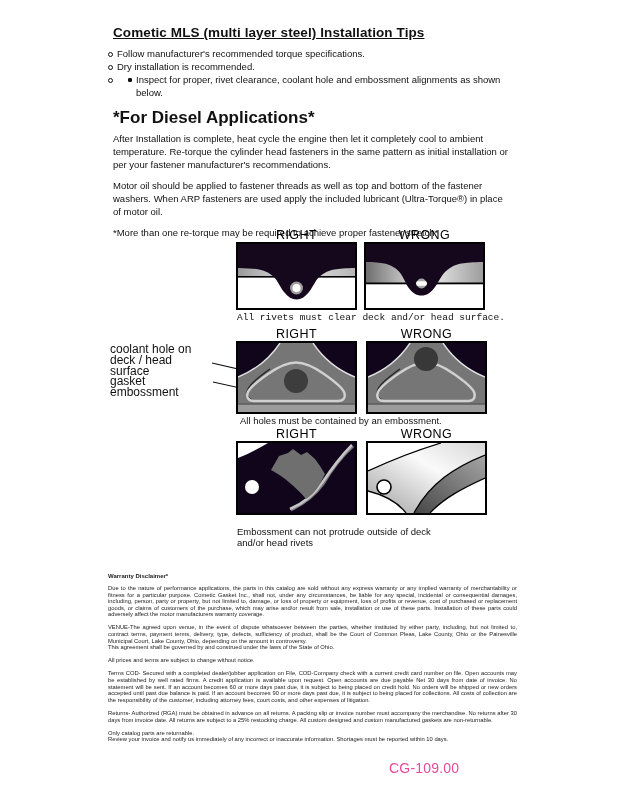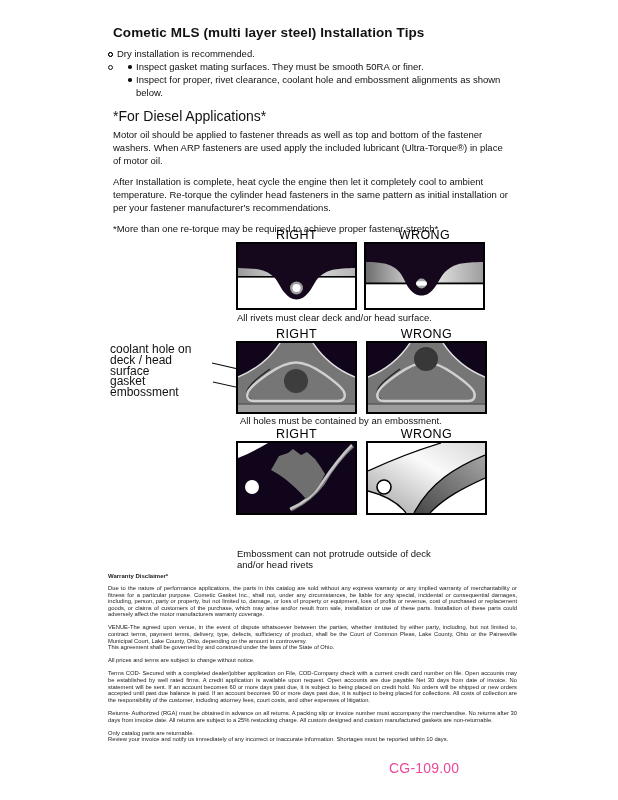--- a/index.html
+++ b/index.html
@@ -6,35 +6,35 @@
   body{
     width:618px;height:800px;position:relative;background:#ffffff;overflow:hidden;
     font-family:"Liberation Sans","DejaVu Sans",sans-serif;color:#111;
     -webkit-font-smoothing:antialiased;
   }
   .abs{position:absolute;}
 
   
   .intro{left:113px;top:25px;width:402px;}
   .title{
-    font-size:13.5px;font-weight:bold;
+    font-size:13.5px;font-weight:bold;text-decoration:underline;
     margin:0 0 7px 0;letter-spacing:0.1px;
   }
   .bullets{list-style:none;margin:0;padding:0;font-size:9.5px;line-height:13px;}
   .bullets li{position:relative;padding-left:9px;margin-left:-5px;}
   .marker-open{
     position:absolute;left:0;top:4.5px;width:3px;height:3px;
     border:1px solid #111;border-radius:50%;
   }
   .bullets li.sub{margin-left:14px;}
   .marker-filled{
     position:absolute;left:1px;top:5px;width:3.5px;height:3.5px;
     background:#111;border-radius:50%;
   }
-  .diesel-heading{font-size:14px;font-weight:normal;margin:9px 0 4px 0;}
+  .diesel-heading{font-size:17px;font-weight:bold;margin:9px 0 4px 0;}
   .para{font-size:9.5px;line-height:13px;margin:0 0 8px 0;width:400px;}
   .note{font-size:9.5px;line-height:13px;margin:3px 0 0 0;}
 
   
   .rw-label{
     width:121px;text-align:center;font-size:12.5px;letter-spacing:0.4px;color:#000;
   }
   .panel{
     border:2px solid #000;background:#fff;box-sizing:border-box;
     width:121px;height:68px;
@@ -53,29 +53,29 @@
   .legal p.short{text-align:left;}
 
   .footer-code{left:389px;top:760px;font-size:14px;letter-spacing:0.2px;color:#ec4899;}
 </style>
 </head>
 <body>
 
 <div class="abs intro">
   <h1 class="title">Cometic MLS (multi layer steel) Installation Tips</h1>
   <ul class="bullets">
-    <li><span class="marker-open"></span></li>
+    <li><span class="marker-open"></span><span>Follow manufacturer's recommended torque specifications.</span></li>
     <li><span class="marker-open"></span><span>Dry installation is recommended.</span></li>
     <li><span class="marker-open"></span></li>
-    <li class="sub"><span class="marker-filled"></span><span>Inspect gasket mating surfaces.  They must be smooth 50RA or finer.</span></li>
+    <li class="sub"><span class="marker-filled"></span></li>
     <li class="sub"><span class="marker-filled"></span><span>Inspect for proper, rivet clearance, coolant hole and embossment alignments as shown below.</span></li>
   </ul>
   <div class="diesel-heading">*For Diesel Applications*</div>
+  <p class="para">After Installation is complete, heat cycle the engine then let it completely cool to ambient temperature. Re-torque the cylinder head fasteners in the same pattern as initial installation or per your fastener manufacturer's recommendations.</p>
   <p class="para">Motor oil should be applied to fastener threads as well as top and bottom of the fastener washers. When ARP fasteners are used apply the included lubricant (Ultra-Torque®) in place of motor oil.</p>
-  <p class="para">After Installation is complete, heat cycle the engine then let it completely cool to ambient temperature. Re-torque the cylinder head fasteners in the same pattern as initial installation or per your fastener manufacturer's recommendations.</p>
   <p class="note">*More than one re-torque may be required to achieve proper fastener stretch*</p>
 </div>
 
 <div class="abs rw-label" style="left:236px;top:228px;">RIGHT</div>
 <div class="abs rw-label" style="left:364px;top:228px;">WRONG</div>
 
 <div class="abs panel" style="left:236px;top:242px;">
   <svg viewBox="0 0 117 64" preserveAspectRatio="none">
     <defs>
       <linearGradient id="g1a" x1="0" y1="0" x2="1" y2="0">
@@ -103,21 +103,21 @@
     </defs>
     <rect x="0" y="18" width="117" height="21" fill="url(#g1b)"></rect>
     <rect x="0" y="38.5" width="117" height="1.8" fill="#000"></rect>
     <path d="M0,0 H117 V18 C97,18.5 91,19.5 84,24 C76,29 74,36 69,43 C65,49 60.5,51.5 55.5,51.5 C50.5,51.5 46,49 42,43 C38,36 36,29 29,24 C22,19.5 17,18.5 0,18 Z" fill="#16081c"></path>
     <circle cx="55.5" cy="39.5" r="7" fill="#14091a"></circle>
     <circle cx="55.5" cy="39.5" r="5" fill="#a8a8a8"></circle>
     <rect x="50" y="37.2" width="11" height="4.6" rx="2" fill="#ffffff"></rect>
   </svg>
 </div>
 
-<div class="abs caption" style="left:237px;top:312px;">All rivets must clear deck and/or head surface.</div>
+<div class="abs caption" style="left:237px;top:312px;font-family:Liberation Mono, monospace;">All rivets must clear deck and/or head surface.</div>
 
 <div class="abs rw-label" style="left:236px;top:327px;">RIGHT</div>
 <div class="abs rw-label" style="left:366px;top:327px;">WRONG</div>
 
 <div class="abs side-label" style="left:110px;top:344px;">
   <div>coolant hole on</div>
   <div>deck / head surface</div>
 </div>
 <div class="abs side-label" style="left:110px;top:376px;">gasket embossment</div>
 
@@ -188,21 +188,21 @@
     <path d="M0,28 C26,16 50,7 73,0 L117,0 L117,12 C87,24 62,40 46,70 L38,70 C28,57 12,51 0,48 Z" fill="url(#g3a)"></path>
     <path d="M46,70 C62,40 87,24 117,12 L117,35 C95,45 76,55 62,70 Z" fill="url(#g3b)"></path>
     <path d="M0,28 C26,16 50,7 73,0" stroke="#000" stroke-width="1.3" fill="none"></path>
     <path d="M0,48 C12,51 28,57 38,70" stroke="#000" stroke-width="1.3" fill="none"></path>
     <path d="M46,70 C62,40 87,24 117,12" stroke="#000" stroke-width="1.3" fill="none"></path>
     <path d="M62,70 C76,55 95,45 117,35" stroke="#000" stroke-width="1.3" fill="none"></path>
     <circle cx="16" cy="44" r="7" fill="#ffffff" stroke="#000" stroke-width="1.6"></circle>
   </svg>
 </div>
 
-<div class="abs caption" style="left:237px;top:548px;">
+<div class="abs caption" style="left:237px;top:526px;">
   <div>Embossment can not protrude outside of deck</div>
   <div>and/or head rivets</div>
 </div>
 
 <div class="abs legal">
   <div class="legal-heading">Warranty Disclaimer*</div>
   <p>Due to the nature of performance applications, the parts in this catalog are sold without any express warranty or any implied warranty of merchantability or fitness for a particular purpose.  Cometic Gasket Inc., shall not, under any circumstances, be liable for any special, incidental or consequential damages, including, person, party or property, but not limited to, damage, or loss of property or equipment, loss of profits or revenue, cost of purchased or replacement goods, or claims of customers of the purchase, which may arise and/or result from sale, installation or use of these parts.  Installation of these parts could adversely affect the motor manufacturers warranty coverage.</p>
   <p class="tight">VENUE-The agreed upon venue, in the event of dispute whatsoever between the parties, whether instituted by either party, including, but not limited to, contract terms, payment terms, delivery, type, defects, sufficiency of product, shall be the Court of Common Pleas, Lake County, Ohio or the Painesville Municipal Court, Lake County, Ohio, depending on the amount in controversy.</p>
   <p class="short">This agreement shall be governed by and construed under the laws of the State of Ohio.</p>
   <p class="short">All prices and terms are subject to change without notice.</p>

